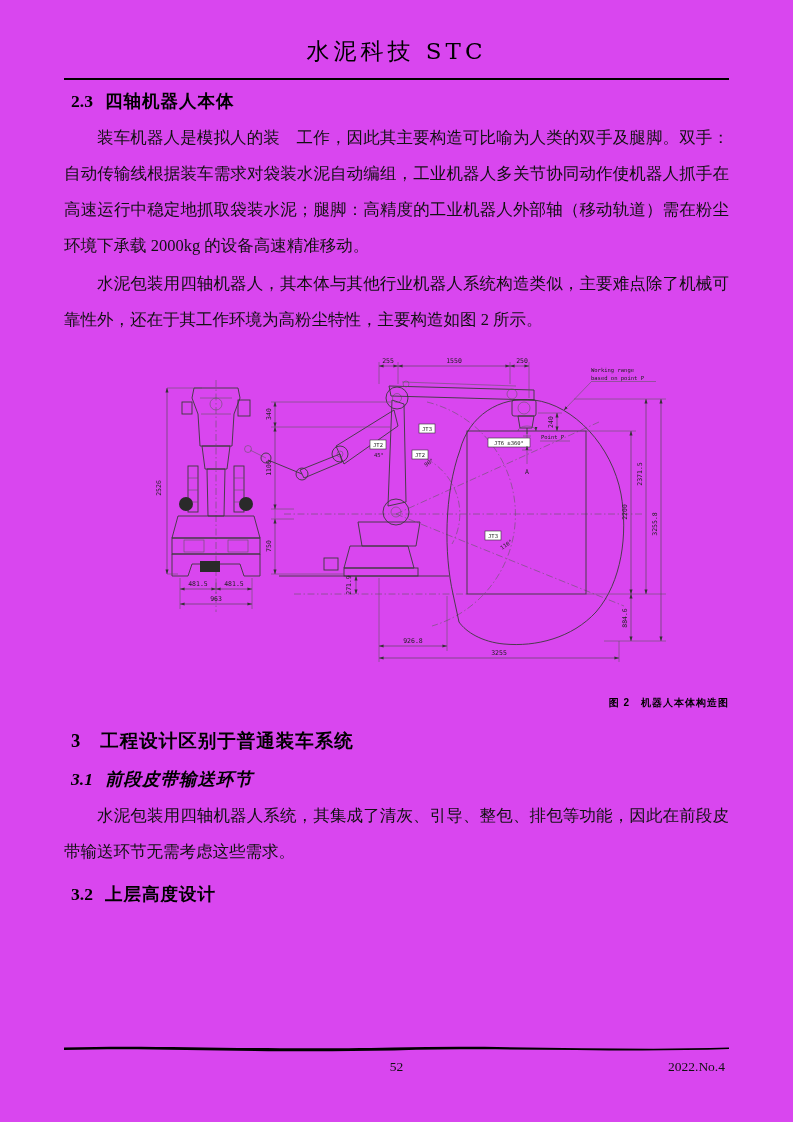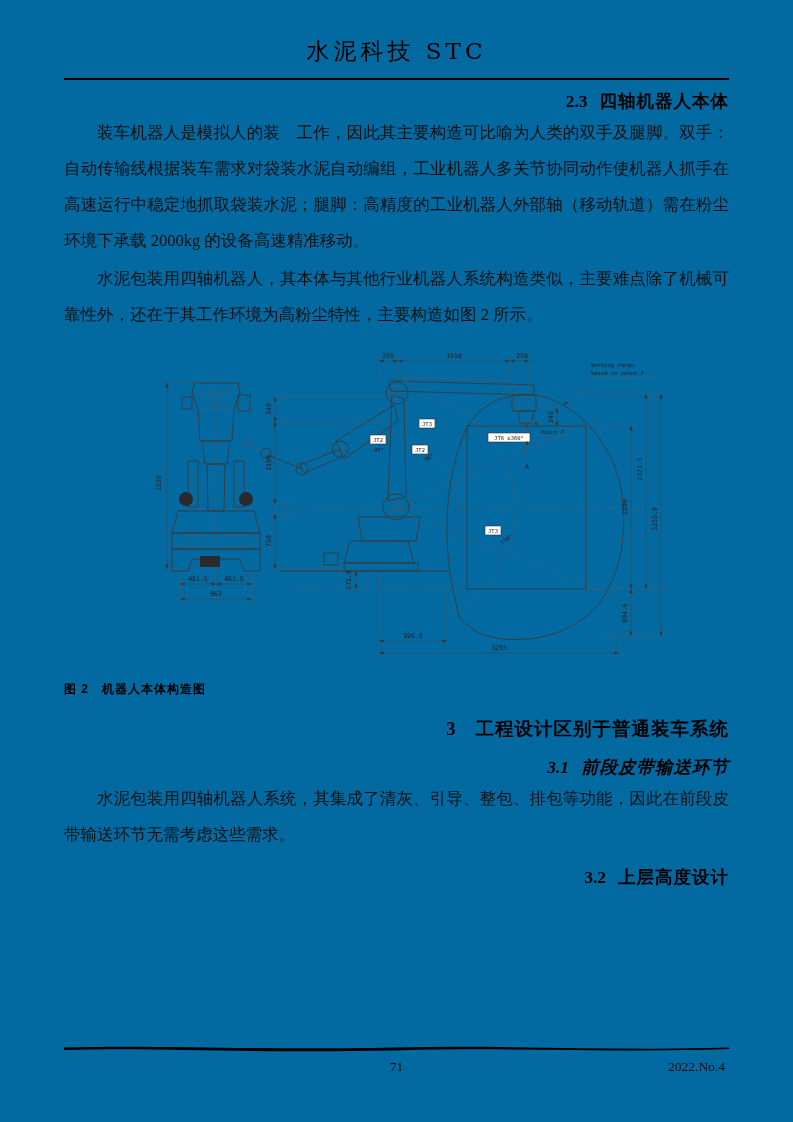--- a/index.html
+++ b/index.html
@@ -1,31 +1,31 @@
 <!DOCTYPE html>
 <html><head>
 <meta charset="utf-8">
 <style>
   html,body{margin:0;padding:0;background:#fff;}
-  .page{position:relative;width:793px;height:1122px;background:#0369a1;overflow:hidden;
+  .page{position:relative;width:793px;height:1122px;background:#d946ef;overflow:hidden;
         font-family:"Liberation Serif",serif;color:#111;}
   .content{position:absolute;left:64px;right:64px;top:36px;}
   .journal-title{text-align:center;font-size:23px;letter-spacing:4px;
         font-family:"DejaVu Serif",serif;color:#000;}
   .header-rule{border-top:2.2px solid #000;margin-top:11px;}
-  .h-sec{display:flex;align-items:baseline;margin:0;color:#000;justify-content:flex-end;}
+  .h-sec{display:flex;align-items:baseline;margin:7px;color:#000;}
   .h-lvl2{margin-top:9px;font-size:17.5px;}
   .h-lvl1{margin-top:18px;font-size:18.5px;}
   .h-sec .hnum{font-family:"Liberation Serif",serif;font-weight:bold;}
   .h-sec .htxt{font-family:"Liberation Sans",sans-serif;font-weight:bold;margin-left:12px;letter-spacing:1px;}
   .h-lvl1 .htxt{margin-left:20px;}
   p.body{font-size:16.5px;line-height:36px;text-align:justify;text-indent:2em;margin:2px 0 0 0;}
   .figure{margin:16px 0 0 80px;}
-  .fig-caption{text-align:left;font-family:"Liberation Sans",sans-serif;font-weight:600;
-        font-size:12px;margin-top:10px;letter-spacing:1px;color:#000;}
+  .fig-caption{text-align:right;font-family:"Liberation Sans",sans-serif;font-weight:600;
+        font-size:10px;margin-top:20px;letter-spacing:1px;color:#000;}
   .footer{position:absolute;left:64px;right:64px;top:1040px;}
   .footer-row{position:relative;height:20px;margin-top:1px;font-size:13.5px;}
   .page-num{position:absolute;left:0;right:0;text-align:center;}
   .issue{position:absolute;right:4px;}
   
   .ln{stroke:#3a3a3a;stroke-width:0.9;fill:none;}
   .thin{stroke:#5a5a5a;stroke-width:0.55;fill:none;}
   .dim{stroke:#474747;stroke-width:0.6;fill:none;}
   .dd{stroke:#5a5a5a;stroke-width:0.55;fill:none;stroke-dasharray:7 2.5 1.5 2.5;}
   .drk{fill:#2a2a2a;stroke:none;}
@@ -271,17 +271,17 @@
       <span class="hnum">3.2</span>
       <span class="htxt">上层高度设计</span>
     </h2>
   </div>
 
   <div class="footer">
     <svg width="100%" height="11" viewBox="0 0 665 11" preserveAspectRatio="none">
       <path d="M0,4.5 C100,1.5 180,7.5 330,4.5 C450,2 560,8 665,4.5 L665,6 C560,10 450,4 330,7.5 C180,10.5 100,4 0,7 Z" fill="#000"></path>
     </svg>
     <div class="footer-row">
-      <span class="page-num">71</span>
+      <span class="page-num">52</span>
       <span class="issue">2022.No.4</span>
     </div>
   </div>
 </div>
 
 </body></html>

